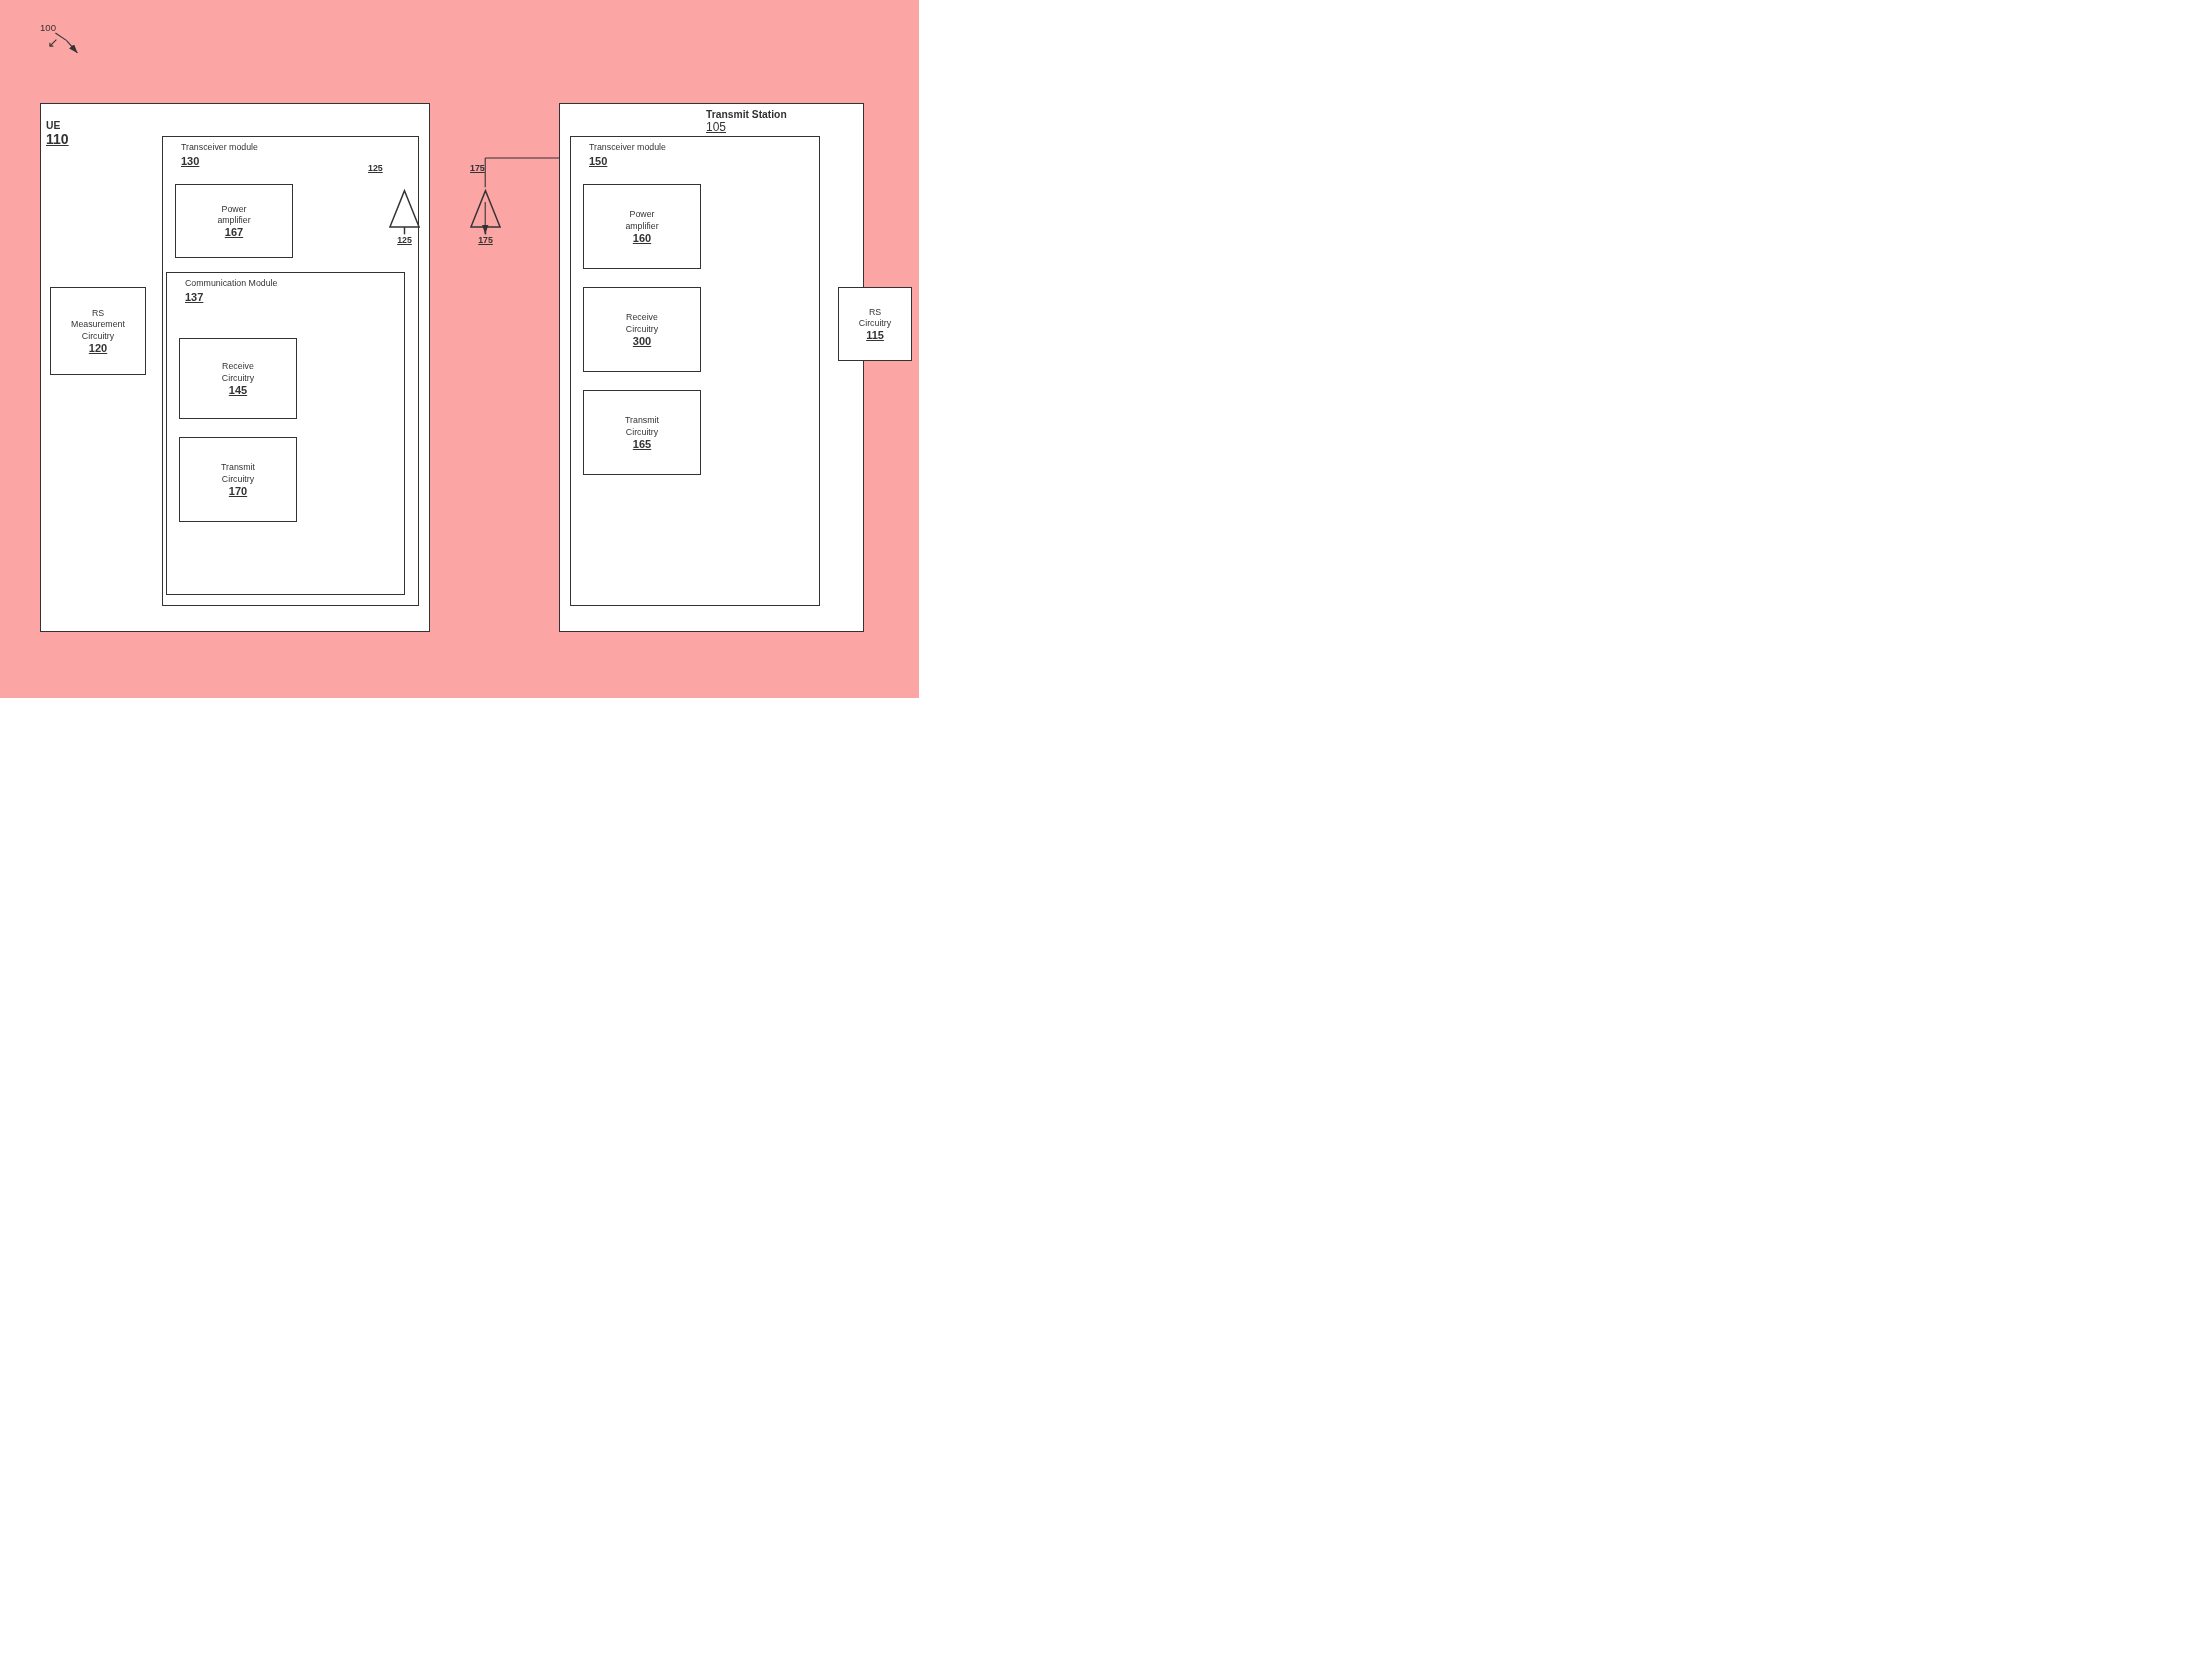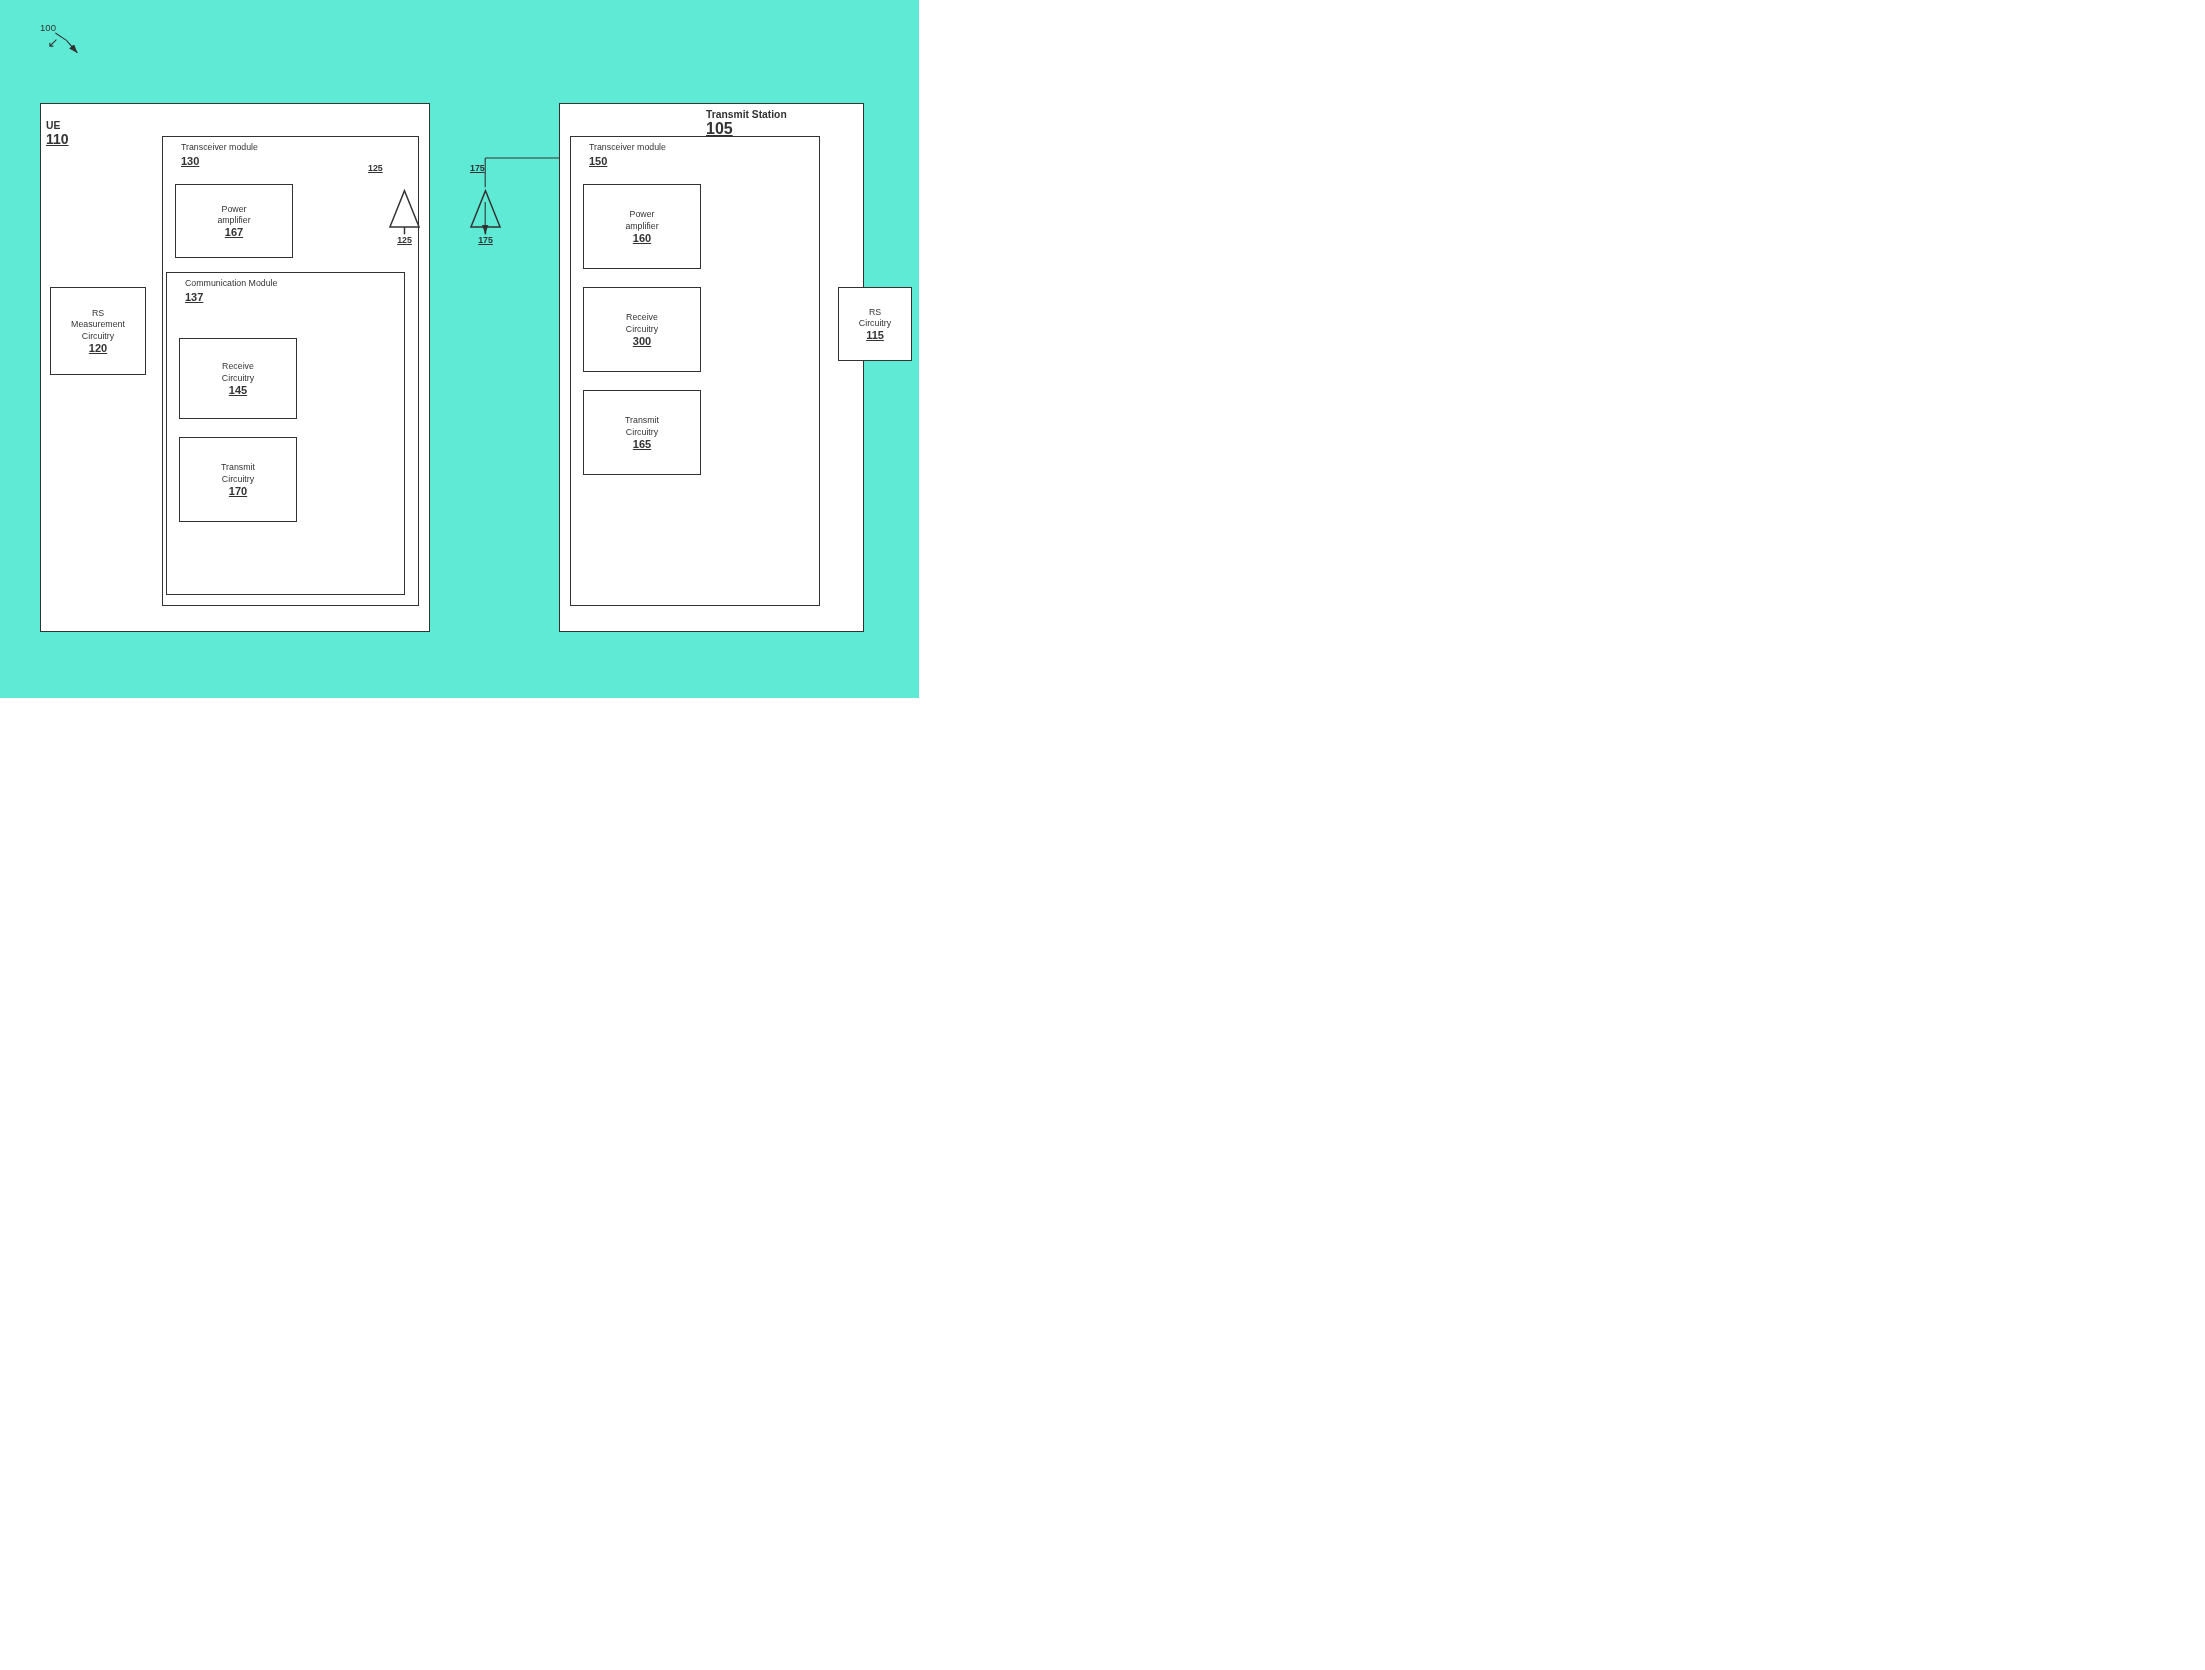--- a/index.html
+++ b/index.html
@@ -9,21 +9,21 @@
       width: 919px;
       height: 698px;
       position: relative;
       overflow: hidden;
     }
 
     .diagram-container {
       position: relative;
       width: 919px;
       height: 698px;
-      background: #5eead4;
+      background: #fca5a5;
     }
 
     
     .ref-100 {
       position: absolute;
       top: 22px;
       left: 40px;
       font-size: 9.6px;
       color: #333;
     }
@@ -71,22 +71,22 @@
     .ts-label {
       position: absolute;
       top: 109px;
       left: 706px;
       font-size: 10.3px;
       color: #333;
       font-weight: bold;
     }
     .ts-num {
       text-decoration: underline;
-      font-size: 16px;
-      font-weight: bold;
+      font-size: 12px;
+      font-weight: normal;
     }
 
     
     .rs-meas-box {
       position: absolute;
       top: 287px;
       left: 50px;
       width: 96px;
       height: 88px;
       border: 1.5px solid #333;

